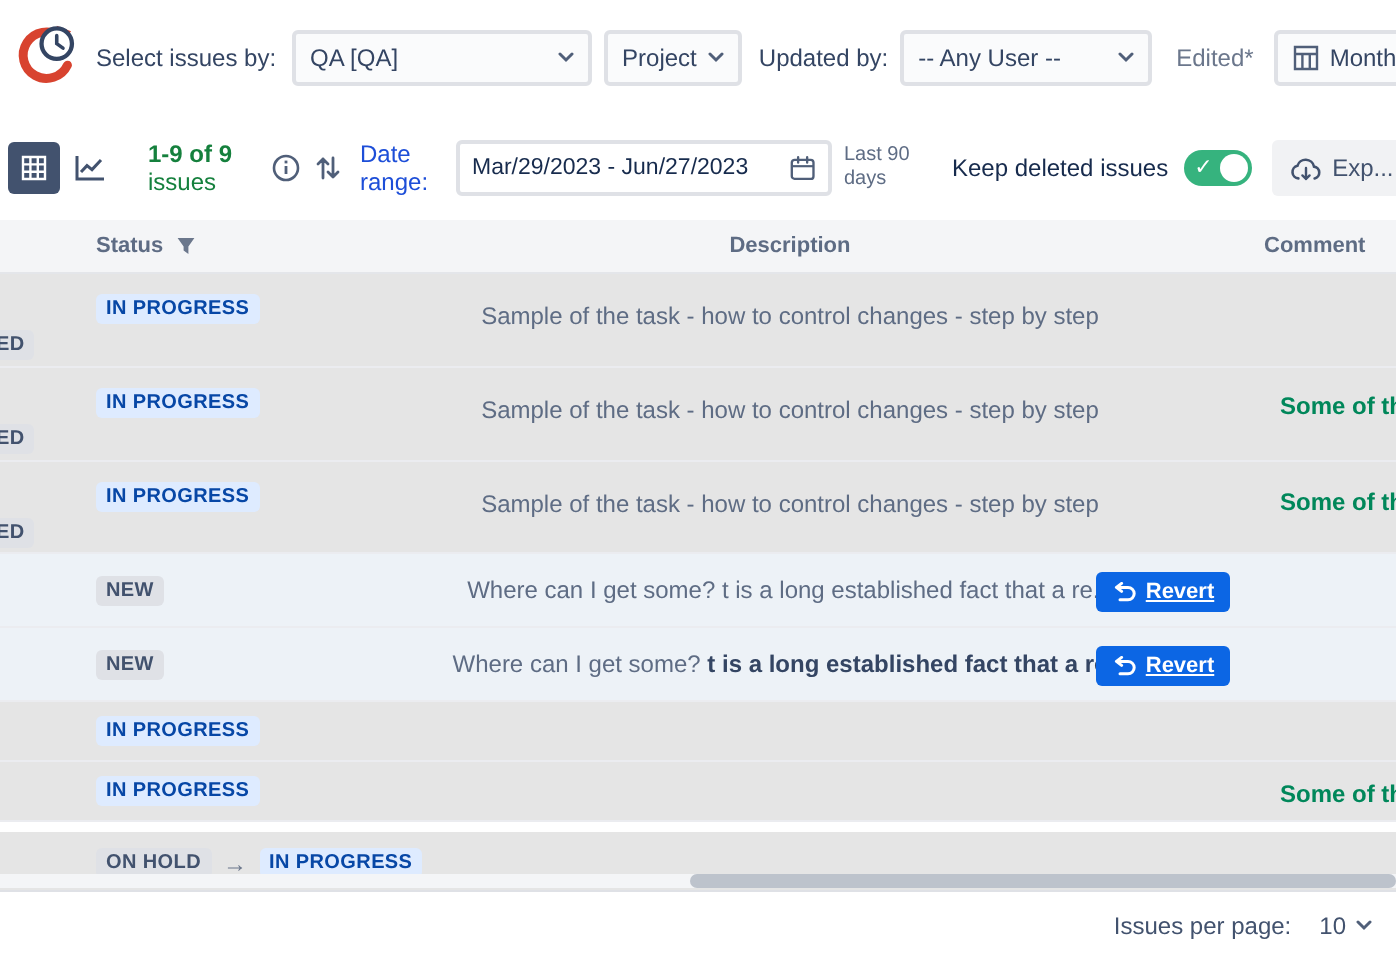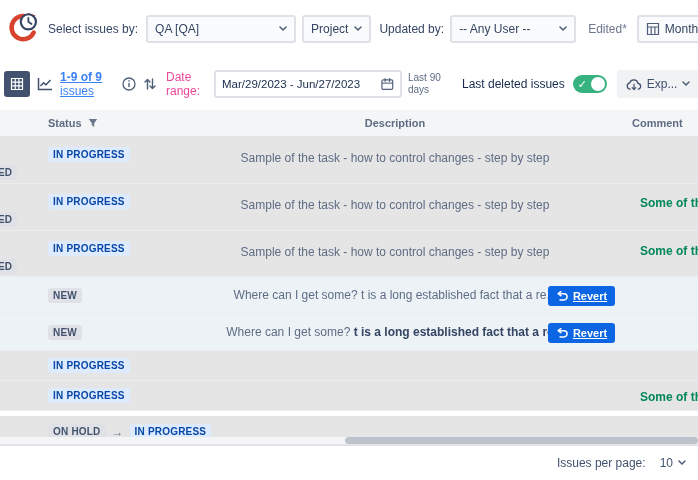--- a/index.html
+++ b/index.html
@@ -16,26 +16,26 @@
   .sel-qa { margin-left: 8px; width: 150px; }
   .sel-user { margin-left: 6px; width: 126px; }
   .edited { margin-left: 12px; color: #6b778c; flex: none; }
   .sel-monthly { margin-left: 10px; justify-content: flex-start; gap: 5px; }
 
   
   .toolbar { position: absolute; top: 46px; left: 0; right: 0; height: 64px; display: flex; align-items: center; padding: 12px 0 0 4px; white-space: nowrap; }
   .iconbtn { width: 26px; height: 26px; border-radius: 3px; display: flex; align-items: center; justify-content: center; background: #fff; border: none; cursor: pointer; flex: none; }
   .iconbtn.selected { background: #42526e; }
   .iconbtn + .iconbtn { margin-left: 2px; }
-  .count { margin-left: 2px; width: 50px; line-height: 14px; color: #3b82f6; flex: none; text-decoration: underline; }
+  .count { margin-left: 16px; width: 50px; line-height: 14px; color: #15803d; flex: none; }
   .count b { font-weight: 700; display: block; }
   .ghost { background: none; border: none; cursor: pointer; display: flex; align-items: center; flex: none; padding: 0; }
   .ghost.info { margin-left: 12px; }
   .ghost.refresh { margin-left: 8px; }
-  .date-label { margin-left: 10px; width: 40px; line-height: 14px; color: #ec4899; flex: none; white-space: normal; }
+  .date-label { margin-left: 10px; width: 40px; line-height: 14px; color: #1d4ed8; flex: none; white-space: normal; }
   .date-input { margin-left: 8px; width: 188px; height: 28px; border: 2px solid #dfe1e6; border-radius: 3px; display: flex; align-items: center; padding: 0 6px; gap: 4px; background: #fff; flex: none; cursor: text; }
   .date-input input { border: none; outline: none; width: 100%; font-family: "Liberation Sans", sans-serif; font-size: 11.5px; color: #172b4d; background: transparent; }
   .last90 { margin-left: 6px; width: 46px; font-size: 10px; line-height: 12px; color: #5e6c84; flex: none; white-space: normal; }
   .keep-label { margin-left: 8px; color: #172b4d; flex: none; }
   .toggle { margin-left: 8px; width: 34px; height: 18px; border-radius: 9px; background: #36b37e; position: relative; cursor: pointer; flex: none; border: none; }
   .toggle .check { position: absolute; left: 5px; top: 2px; color: #fff; font-size: 11px; line-height: 14px; }
   .toggle .knob { position: absolute; right: 2px; top: 2px; width: 14px; height: 14px; border-radius: 50%; background: #fff; }
   .export-btn { margin-left: 10px; height: 28px; border-radius: 3px; background: #f1f2f4; border: none; display: flex; align-items: center; gap: 5px; padding: 0 9px; color: #42526e; cursor: pointer; flex: none; font-size: 12px; font-family: "Liberation Sans", sans-serif; }
 
   
@@ -151,21 +151,21 @@
       <input type="text" value="Mar/29/2023 - Jun/27/2023" style="">
       <svg width="14" height="14" viewBox="0 0 14 14">
           <rect x="1" y="2.5" width="12" height="10.5" rx="1.5" stroke="#505f79" stroke-width="1.3" fill="none"></rect>
           <path d="M1 6h12" stroke="#505f79" stroke-width="1.2"></path>
           <path d="M4.5 1v3 M9.5 1v3" stroke="#505f79" stroke-width="1.3" stroke-linecap="round"></path>
         </svg>
     </div>
 
     <span class="last90">Last 90 days</span>
 
-    <span class="keep-label">Last deleted issues</span>
+    <span class="keep-label">Keep deleted issues</span>
     <button class="toggle">
       <span class="check">✓</span>
       <span class="knob"></span>
     </button>
 
     <button class="export-btn">
       <svg width="16" height="13" viewBox="0 0 16 13">
           <path d="M4.2 11.2a3.2 3.2 0 0 1-.5-6.3A4.3 4.3 0 0 1 12 5.3a3 3 0 0 1 .3 5.9" stroke="#42526e" stroke-width="1.3" fill="none" stroke-linecap="round"></path>
           <path d="M8 6v5.5 M8 11.5L6.2 9.7 M8 11.5l1.8-1.8" stroke="#42526e" stroke-width="1.2" fill="none" stroke-linecap="round"></path>
         </svg>

